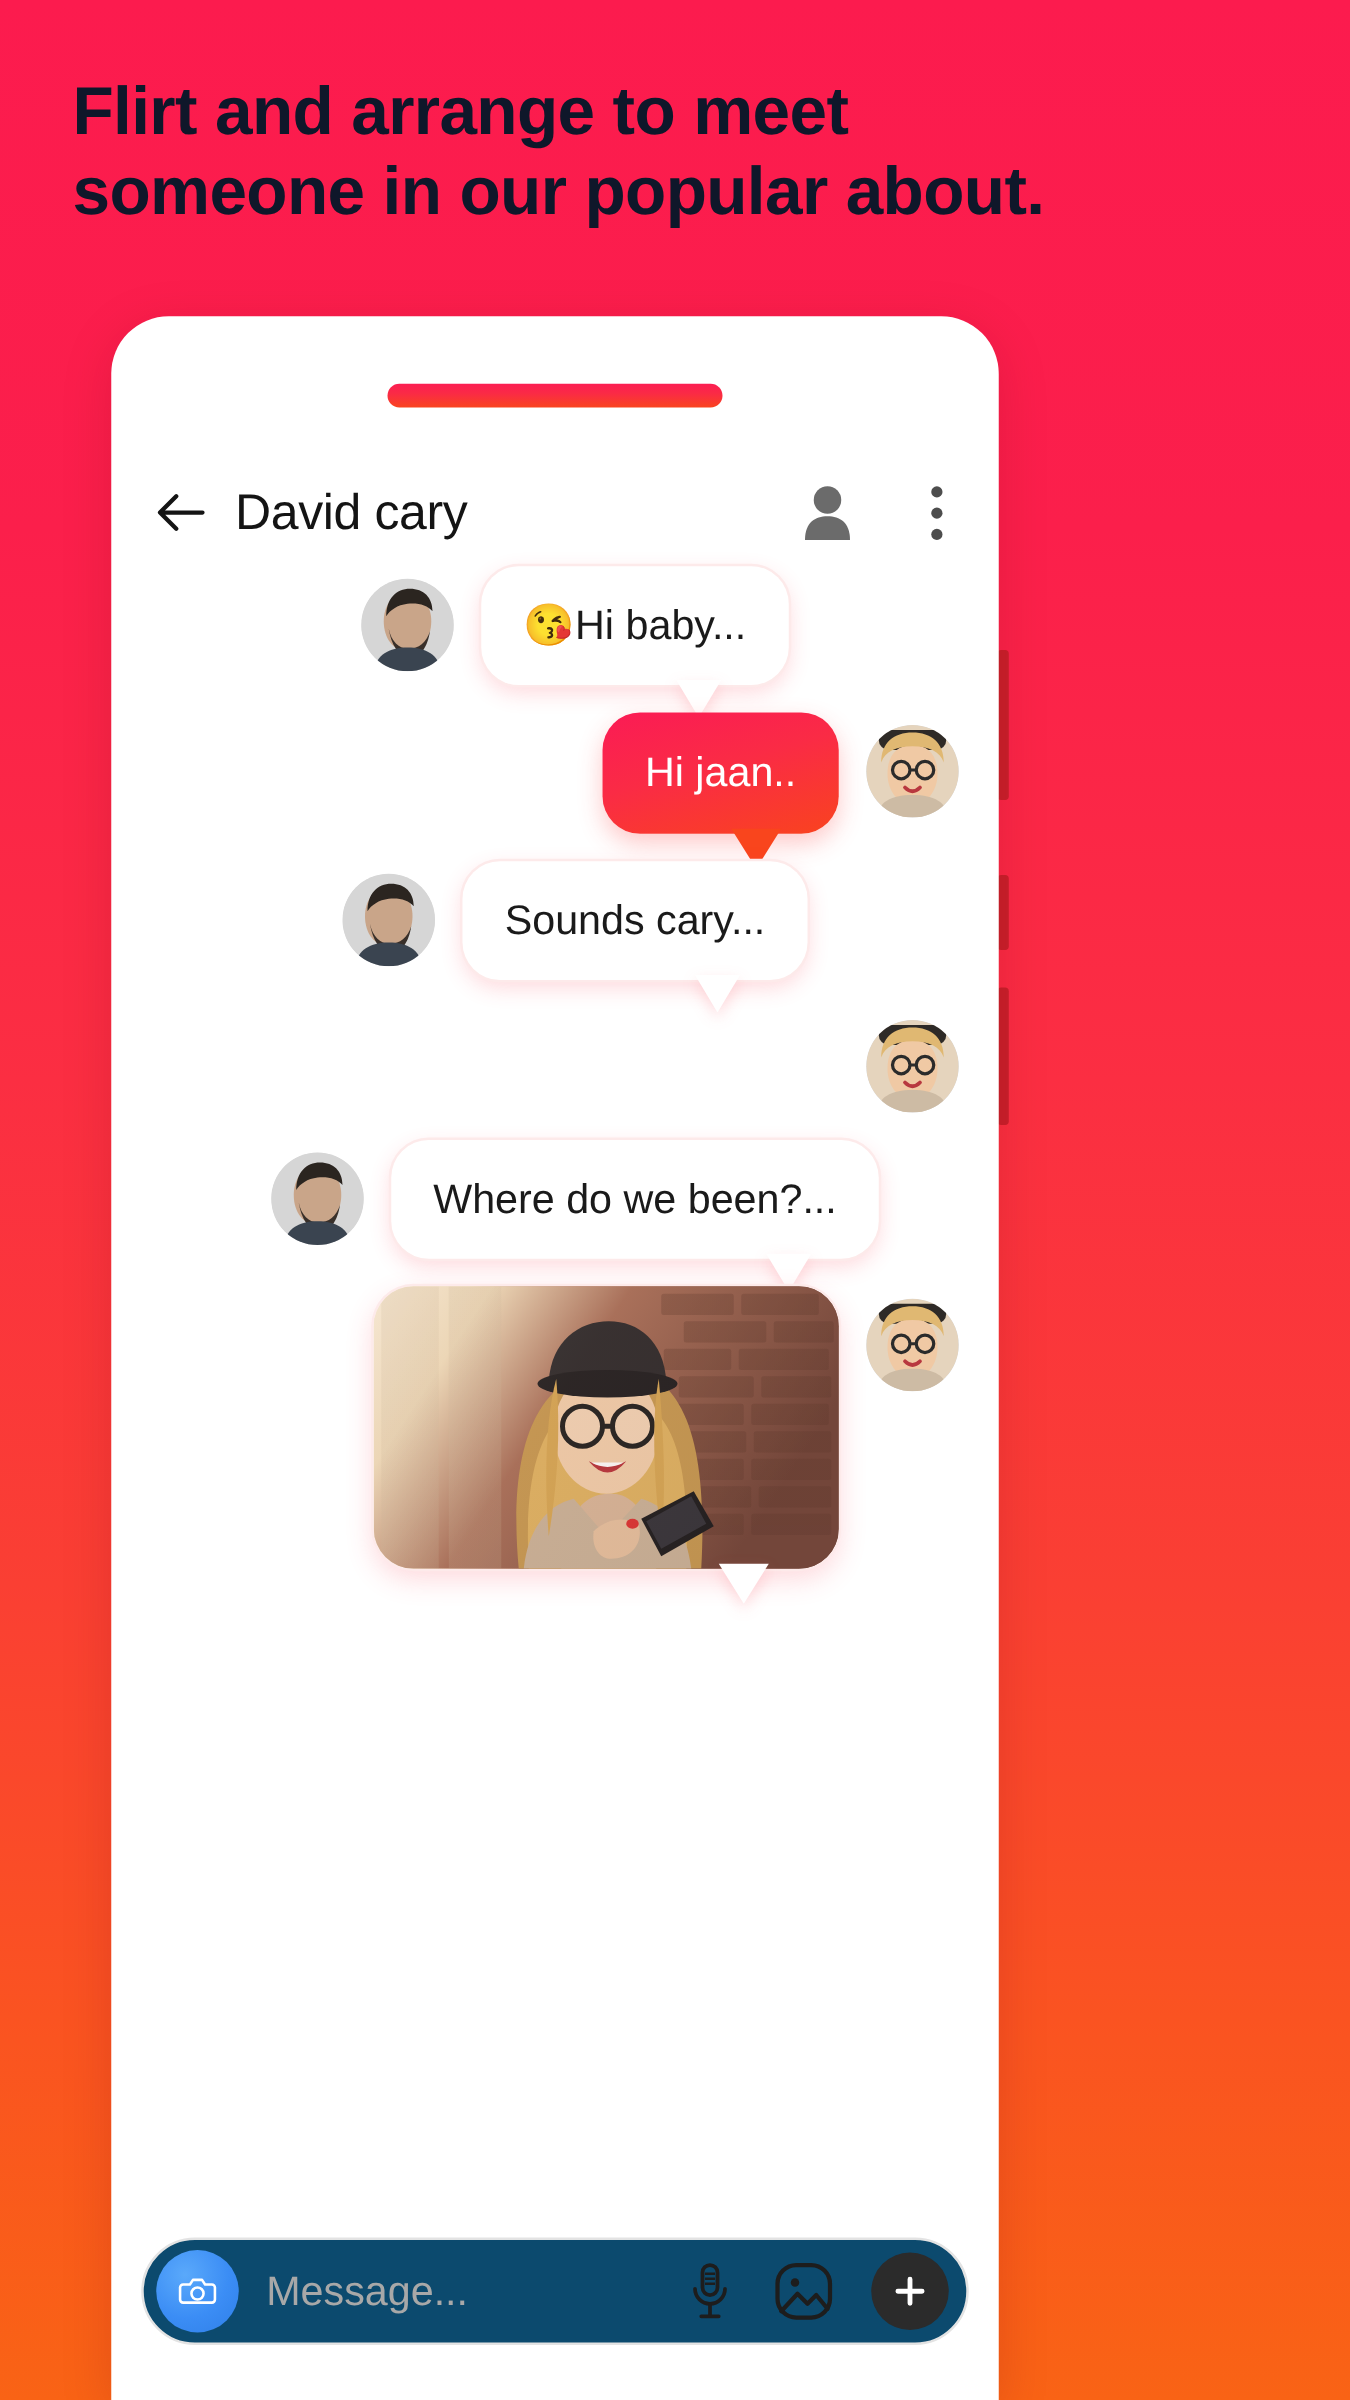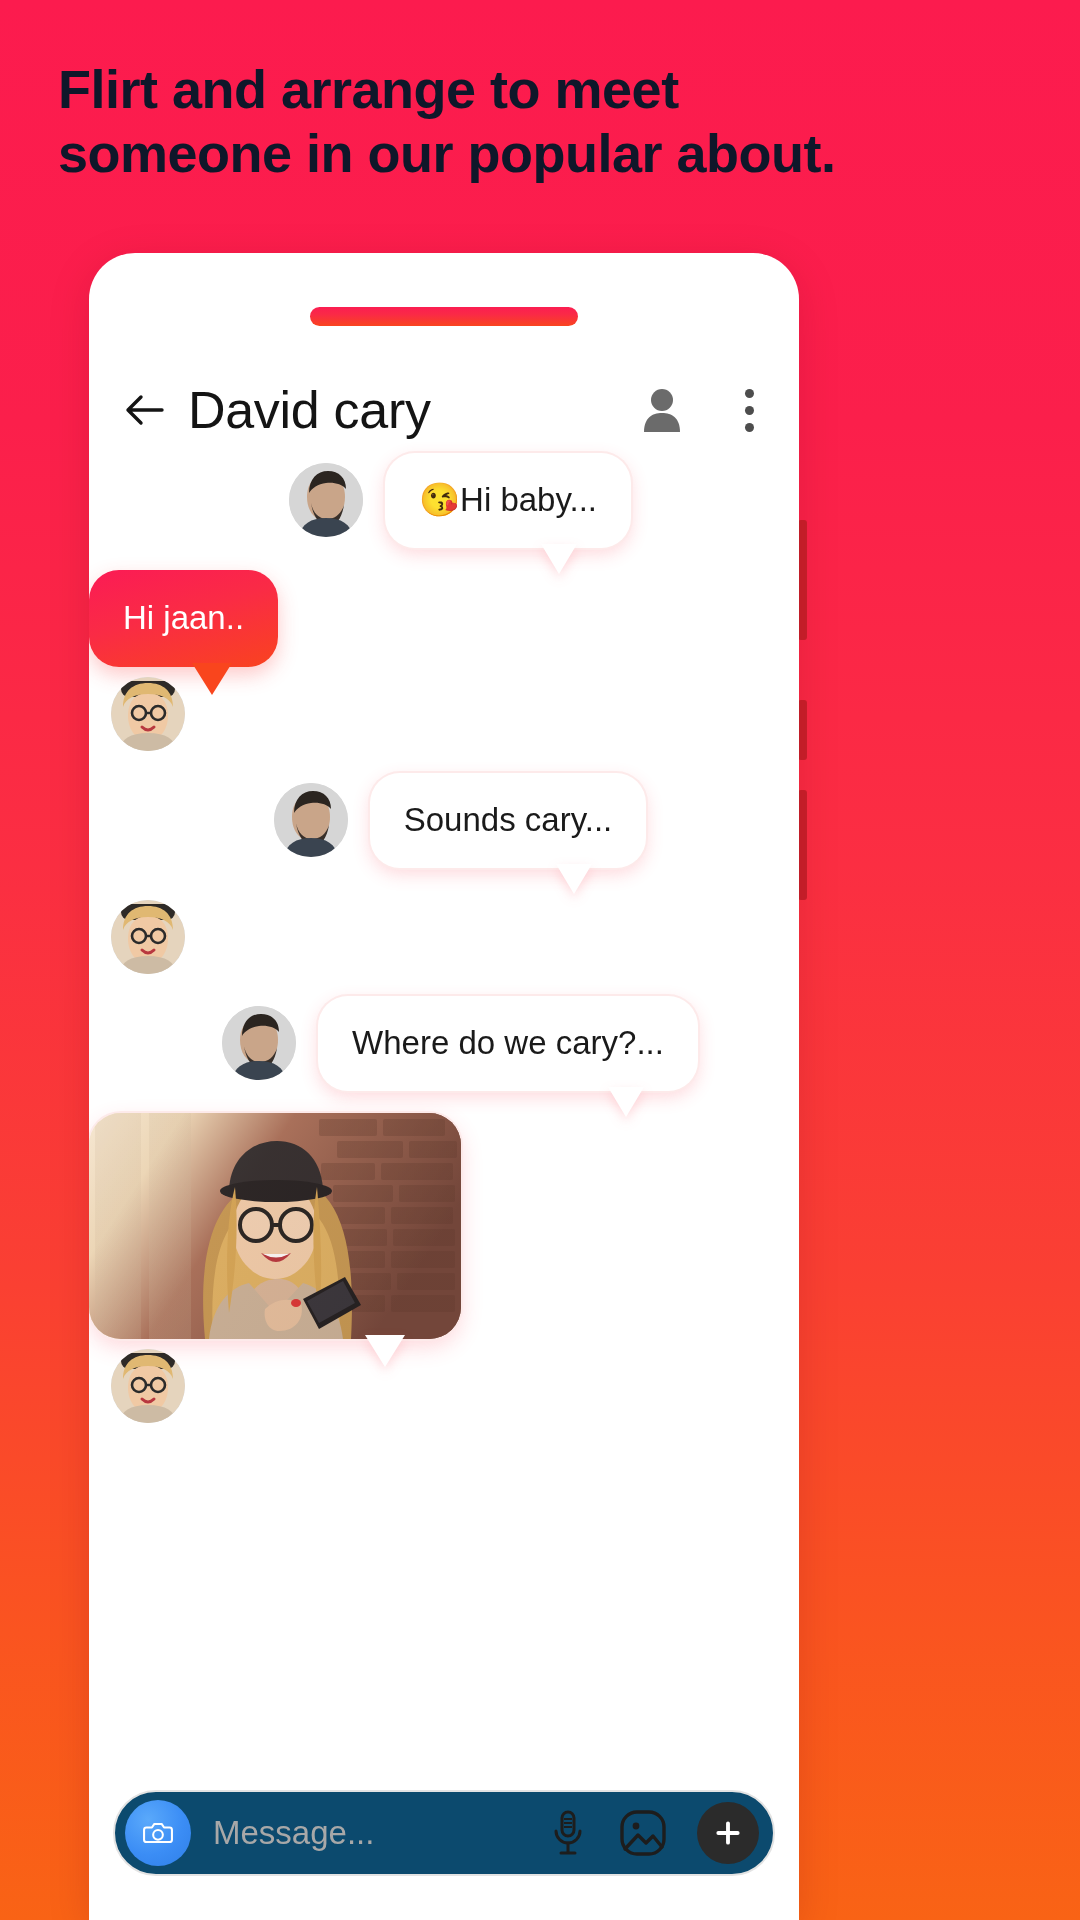--- a/index.html
+++ b/index.html
@@ -39,34 +39,34 @@
     background: linear-gradient(180deg,#FB1E52 0%, #FA2A46 40%, #F9441F 100%);
   }
 
   
   .appbar {
     position:absolute; left:0; top:115px; width:710px; height:84px;
     display:flex; align-items:center;
   }
   .back-icon { width:46px; height:46px; margin-left:33px; flex:none; }
   .chat-title {
-    font-size:52px; color:#141414; margin-left:20px; letter-spacing:-0.3px;
+    font-size:40px; color:#141414; margin-left:20px; letter-spacing:-0.3px;
     white-space:nowrap;
   }
   .appbar-spacer { flex:1; }
   .person-icon { width:40px; height:44px; flex:none; margin-right:62px; }
   .dots-icon { width:10px; flex:none; margin-right:45px; display:flex;
                flex-direction:column; gap:8px; align-items:center; }
   .dots-icon i { width:9px; height:9px; border-radius:50%; background:#4d4d4d; display:block; }
 
   
   .thread { position:absolute; left:0; top:200px; width:710px; }
   .row { display:flex; align-items:flex-start; margin-bottom:22px; }
   .row.in  { justify-content:center; padding-left:32px;  }
-  .row.out { justify-content:flex-end;   padding-right:32px;flex-direction:column; }
+  .row.out { justify-content:flex-end;   padding-right:32px; }
 
   .avatar {
     width:74px; height:74px; border-radius:50%; flex:none;
     overflow:hidden; background:#d8d8d8; position:relative;
   }
   .avatar svg { display:block; width:100%; height:100%; }
   .row.in  .avatar { margin-right:22px; margin-top:10px; }
   .row.out .avatar { margin-left:22px;  margin-top:10px; }
 
   .bubble { position:relative; max-width:400px; }
@@ -251,21 +251,21 @@
       <span class="avatar">
         <svg viewBox="0 0 74 74">
           <circle cx="37" cy="37" r="37" fill="#d6d6d6"></circle>
           <path d="M37 12 c13 0 19 10 19 22 c0 14 -8 24 -19 24 c-11 0 -19 -10 -19 -24 c0 -12 6 -22 19 -22z" fill="#c9a589"></path>
           <path d="M20 30 c0 -14 8 -22 19 -22 c11 0 18 7 18 18 c-4 -5 -12 -7 -20 -6 c-8 1 -14 5 -17 10z" fill="#2b2520"></path>
           <path d="M22 40 c2 13 8 22 16 23 c9 1 15 -8 17 -21 c-3 9 -9 14 -17 14 c-8 0 -14 -6 -16 -16z" fill="#39302a"></path>
           <path d="M10 74 c2 -13 12 -19 27 -19 c15 0 25 6 27 19z" fill="#3a4450"></path>
         </svg>
       </span>
       <div class="bubble white">
-        <span>Where do we cary?...</span>
+        <span>Where do we been?...</span>
       </div>
     </div>
 
     <div class="row out">
       <div class="bubble photo">
         <div class="pic">
           <svg viewBox="0 0 372 226" preserveAspectRatio="xMidYMid slice" style="width:100%;height:100%;display:block">
             <defs>
               <linearGradient id="wall" x1="0" y1="0" x2="1" y2="0.4">
                 <stop offset="0%" stop-color="#f6e7d2"></stop>

